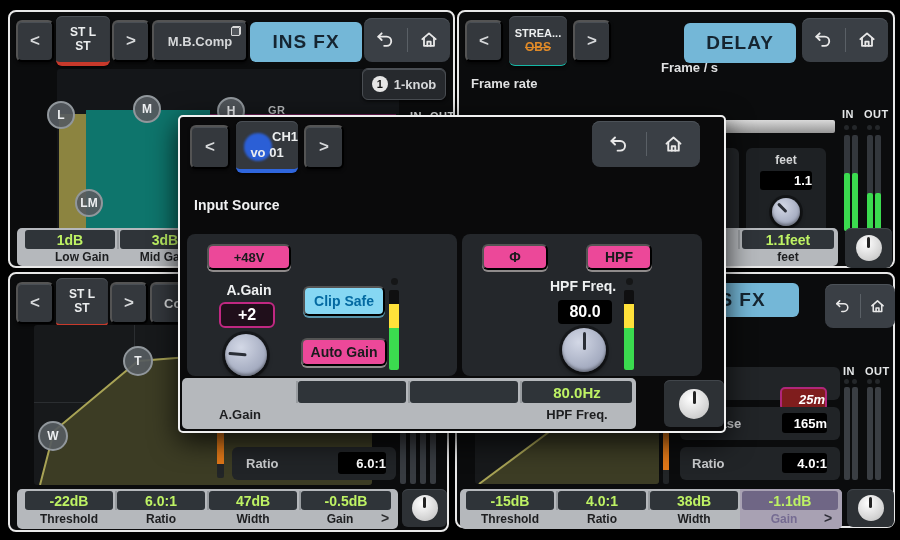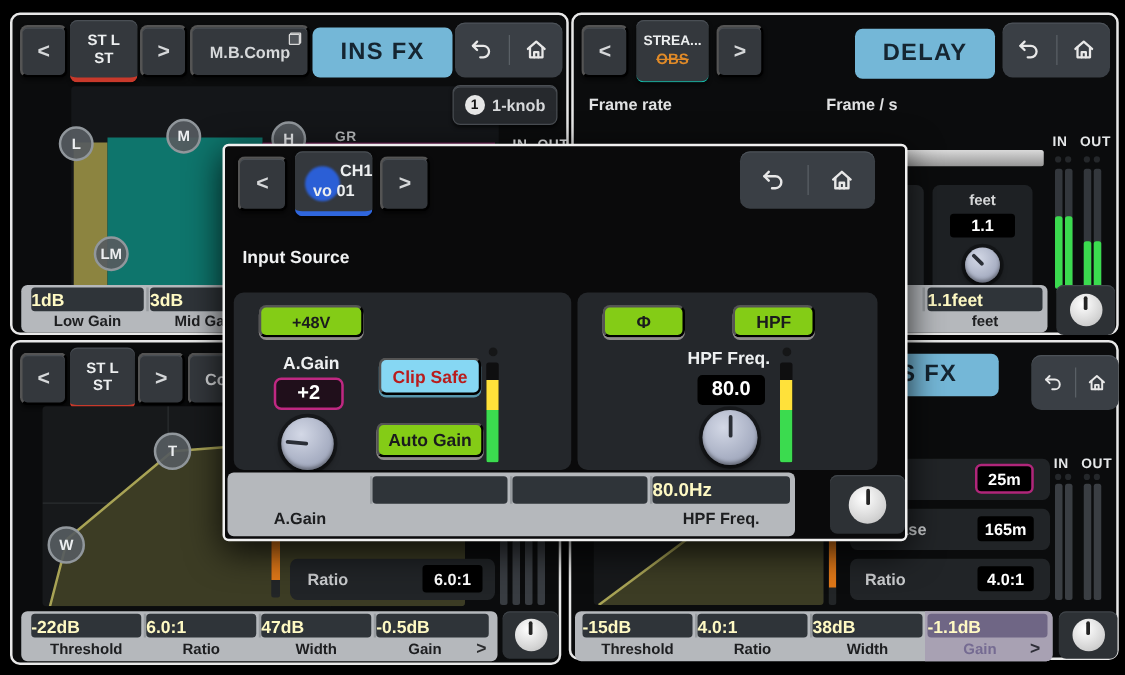--- a/index.html
+++ b/index.html
@@ -20,32 +20,32 @@
   .u-orange { border-bottom:1px solid #14b8a6; }
   .u-blue   { border-bottom:4px solid #2f66dd; }
   .titleblue { position:absolute; background:#74b7d7; border-radius:6px; color:#152531;
                font-weight:bold; font-size:19px; letter-spacing:1px; display:flex; align-items:center; justify-content:center; }
   .titledark { position:absolute; background:#2a2f35; border-radius:6px; color:#f2f3f4;
                font-weight:bold; font-size:21px; letter-spacing:2px; display:flex; align-items:center; justify-content:center;
                box-shadow: inset 0 1px 0 #3c4248; }
   .hdrgroup { position:absolute; background:#3a3f45; border-radius:8px; display:flex; align-items:center; justify-content:space-evenly;
               box-shadow: inset 0 1px 0 #4c5258; }
   .hdrdiv { width:1px; height:24px; background:#5a6066; }
-  .pill { position:absolute; background:#84cc16; border-radius:6px; color:#1a1b1d; font-weight:bold; font-size:13px;
+  .pill { position:absolute; background:#ec4899; border-radius:6px; color:#1a1b1d; font-weight:bold; font-size:13px;
           display:flex; align-items:center; justify-content:center; box-shadow: 0 2px 0 #8f8b8b; }
-  .cyan { background:#86d7f3; box-shadow:0 2px 0 #5795ab; color:#b91c1c; }
+  .cyan { background:#86d7f3; box-shadow:0 2px 0 #5795ab; color:#0369a1; }
   .fbar { position:absolute; background:#b5b8bc; border-radius:5px; }
-  .vbox { position:absolute; background:#2f3439; border-radius:3px; color:#fef9c3; font-weight:bold; font-size:14px;
-          display:flex; align-items:center; justify-content:flex-start; }
+  .vbox { position:absolute; background:#2f3439; border-radius:3px; color:#bef264; font-weight:bold; font-size:14px;
+          display:flex; align-items:center; justify-content:center; }
   .flab { position:absolute; color:#1d1e20; font-weight:bold; font-size:12px; text-align:center; }
   .fdiv { position:absolute; width:2px; background:#989ca0; }
   .rowbox { position:absolute; background:#212427; border-radius:6px; }
   .rowlab { position:absolute; color:#c9cbcd; font-size:13px; font-weight:bold; }
   .blackval { position:absolute; background:#000; border-radius:3px; color:#fff; font-weight:bold; font-size:13px;
-              display:flex; align-items:center; justify-content:center; }
+              display:flex; align-items:center; justify-content:flex-end; }
   .bandc { position:absolute; width:28px; height:28px; border-radius:50%; background:rgba(86,91,96,.92);
            border:2px solid #91979c; color:#eceef0; font-weight:bold; font-size:12px;
            display:flex; align-items:center; justify-content:center; }
   .knob { position:absolute; border-radius:50%;
           background: radial-gradient(circle at 38% 32%, #d3d8e6, #a9b0c4 60%, #8f96ab);
           box-shadow: 0 3px 5px rgba(0,0,0,.65), inset 0 -2px 3px rgba(0,0,0,.35), 0 0 0 3px rgba(0,0,0,.35); }
   .knob .tick { position:absolute; left:50%; top:50%; width:3px; height:42%; margin-left:-1.5px;
                 background:#2a2e36; border-radius:2px; transform-origin:50% 0; }
   .vmtr { position:absolute; width:6px; background:#33373c; border-radius:2px; }
   .vmtr .g { position:absolute; left:0; right:0; bottom:0; background:#3bdb4f; border-radius:2px; }
@@ -134,21 +134,21 @@
       <span>1-knob</span>
     </button>
     <span class="abs smallcap" style="left:258px;top:92px;color:#b9bcbe;">GR</span>
     <span class="abs smallcap" style="left:400px;top:98px;">IN</span>
     <span class="abs smallcap" style="left:420px;top:98px;">OUT</span>
 
     <div class="fbar" style="left:7px;top:216px;width:433px;height:38px;">
       <div class="vbox" style="left:8px;top:2px;width:90px;height:19px;">
           <span>1dB</span>
         </div>
-      <div class="flab" style="left:8px;top:22px;width:90px;">Low Gain</div>
+      <div class="flab" style="left:20px;top:22px;width:90px;">Low Gain</div>
       <div class="fdiv" style="left:100px;top:2px;height:19px;"></div>
       <div class="vbox" style="left:103px;top:2px;width:90px;height:19px;">
           <span>3dB</span>
         </div>
       <div class="flab" style="left:103px;top:22px;width:90px;">Mid Gain</div>
     </div>
   </section>
 
   <section class="panel" style="left:457px;top:10px;width:438px;height:258px;">
     <button class="btn-dark" style="left:6px;top:8px;width:38px;height:42px;">
@@ -175,21 +175,21 @@
       <span>
           <svg class="icon" width="20" height="20" viewBox="0 0 24 24" fill="none" stroke="#e8e8e8" stroke-width="2.2" stroke-linecap="round" stroke-linejoin="round">
             <path d="M4 11 L12 4 L20 11"></path>
             <path d="M6 9.5 V19 H18 V9.5"></path>
             <path d="M10 19 V14 H14 V19"></path>
           </svg>
         </span>
     </div>
 
     <span class="abs" style="left:12px;top:64px;color:#e0e1e2;font-size:13px;font-weight:bold;">Frame rate</span>
-    <span class="abs" style="left:202px;top:64px;color:#e0e1e2;font-size:13px;font-weight:bold;">Frame / s</span>
+    <span class="abs" style="left:202px;top:48px;color:#e0e1e2;font-size:13px;font-weight:bold;">Frame / s</span>
 
     <div class="abs" style="left:160px;top:108px;width:216px;height:13px;border-radius:2px;background:linear-gradient(180deg,#d9d9d9,#969696);"></div>
     <div class="abs" style="left:180px;top:136px;width:100px;height:88px;background:#24272a;border-radius:6px;"></div>
 
     <div class="abs" style="left:287px;top:136px;width:80px;height:88px;background:#1e2124;border-radius:6px;">
       <div style="position:absolute;left:0;right:0;top:5px;text-align:center;color:#d5d6d7;font-size:12px;font-weight:bold;">feet</div>
       <div class="blackval" style="left:14px;top:23px;width:52px;height:19px;">
           <span>1.1</span>
         </div>
       <div class="knob" style="left:26px;top:50px;width:28px;height:28px;">
@@ -333,21 +333,21 @@
       <svg class="abs" style="left:0;top:0;" width="184" height="157" viewBox="0 0 184 157">
         <polygon points="4,157 180,26 184,26 184,157" fill="#3c3c24"></polygon>
         <polyline points="4,157 180,26" fill="none" stroke="#a8a355" stroke-width="2"></polyline>
       </svg>
     </div>
     <div class="grm" style="left:206px;top:146px;width:6px;height:64px;">
         <div class="o" style="height:50px;"></div>
       </div>
 
     <div class="rowbox" style="left:223px;top:93px;width:160px;height:33px;">
-      <div class="blackval" style="left:100px;top:4px;width:47px;height:24px;background:#000000;border:2px solid #b0267a;border-radius:5px;">
+      <div class="blackval" style="left:100px;top:20px;width:47px;height:24px;background:#7f1d1d;border:2px solid #b0267a;border-radius:5px;font-style:italic;">
           <span>25m</span>
         </div>
     </div>
     <div class="rowbox" style="left:223px;top:133px;width:160px;height:33px;">
       <span class="rowlab" style="left:12px;top:9px;">Release</span>
       <div class="blackval" style="left:102px;top:6px;width:45px;height:20px;">
           <span>165m</span>
         </div>
     </div>
     <div class="rowbox" style="left:223px;top:173px;width:160px;height:33px;">

